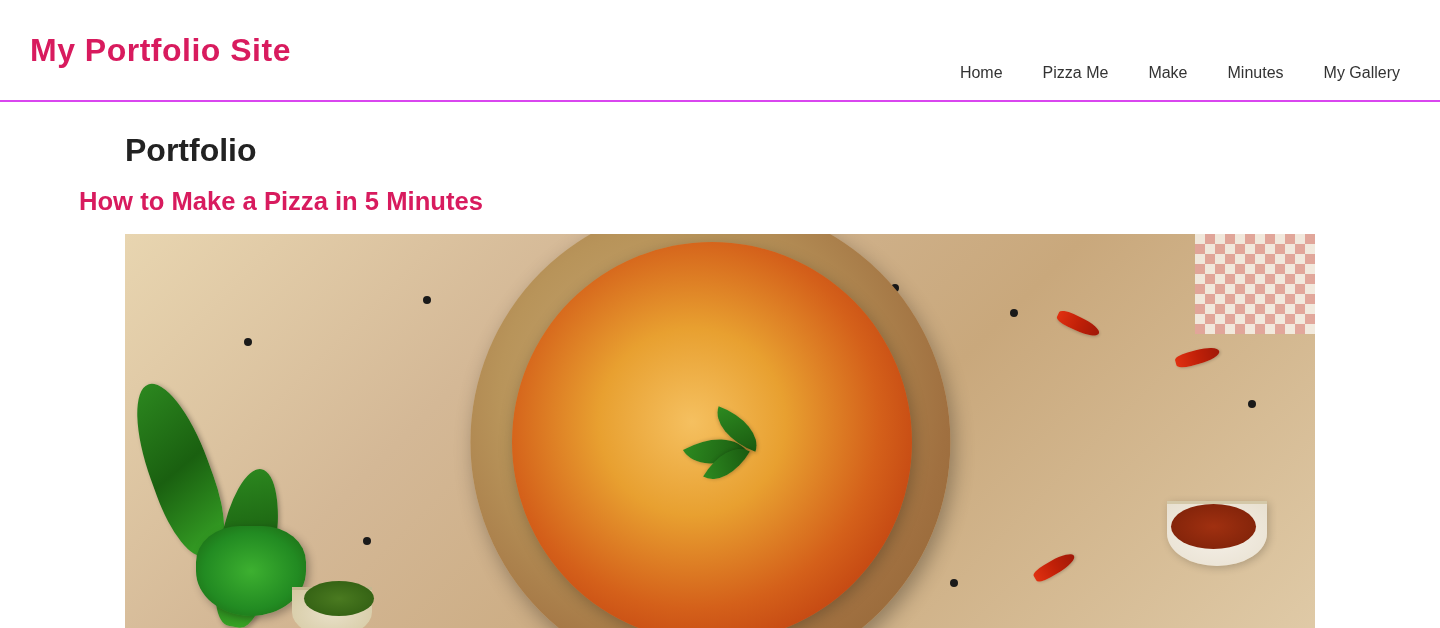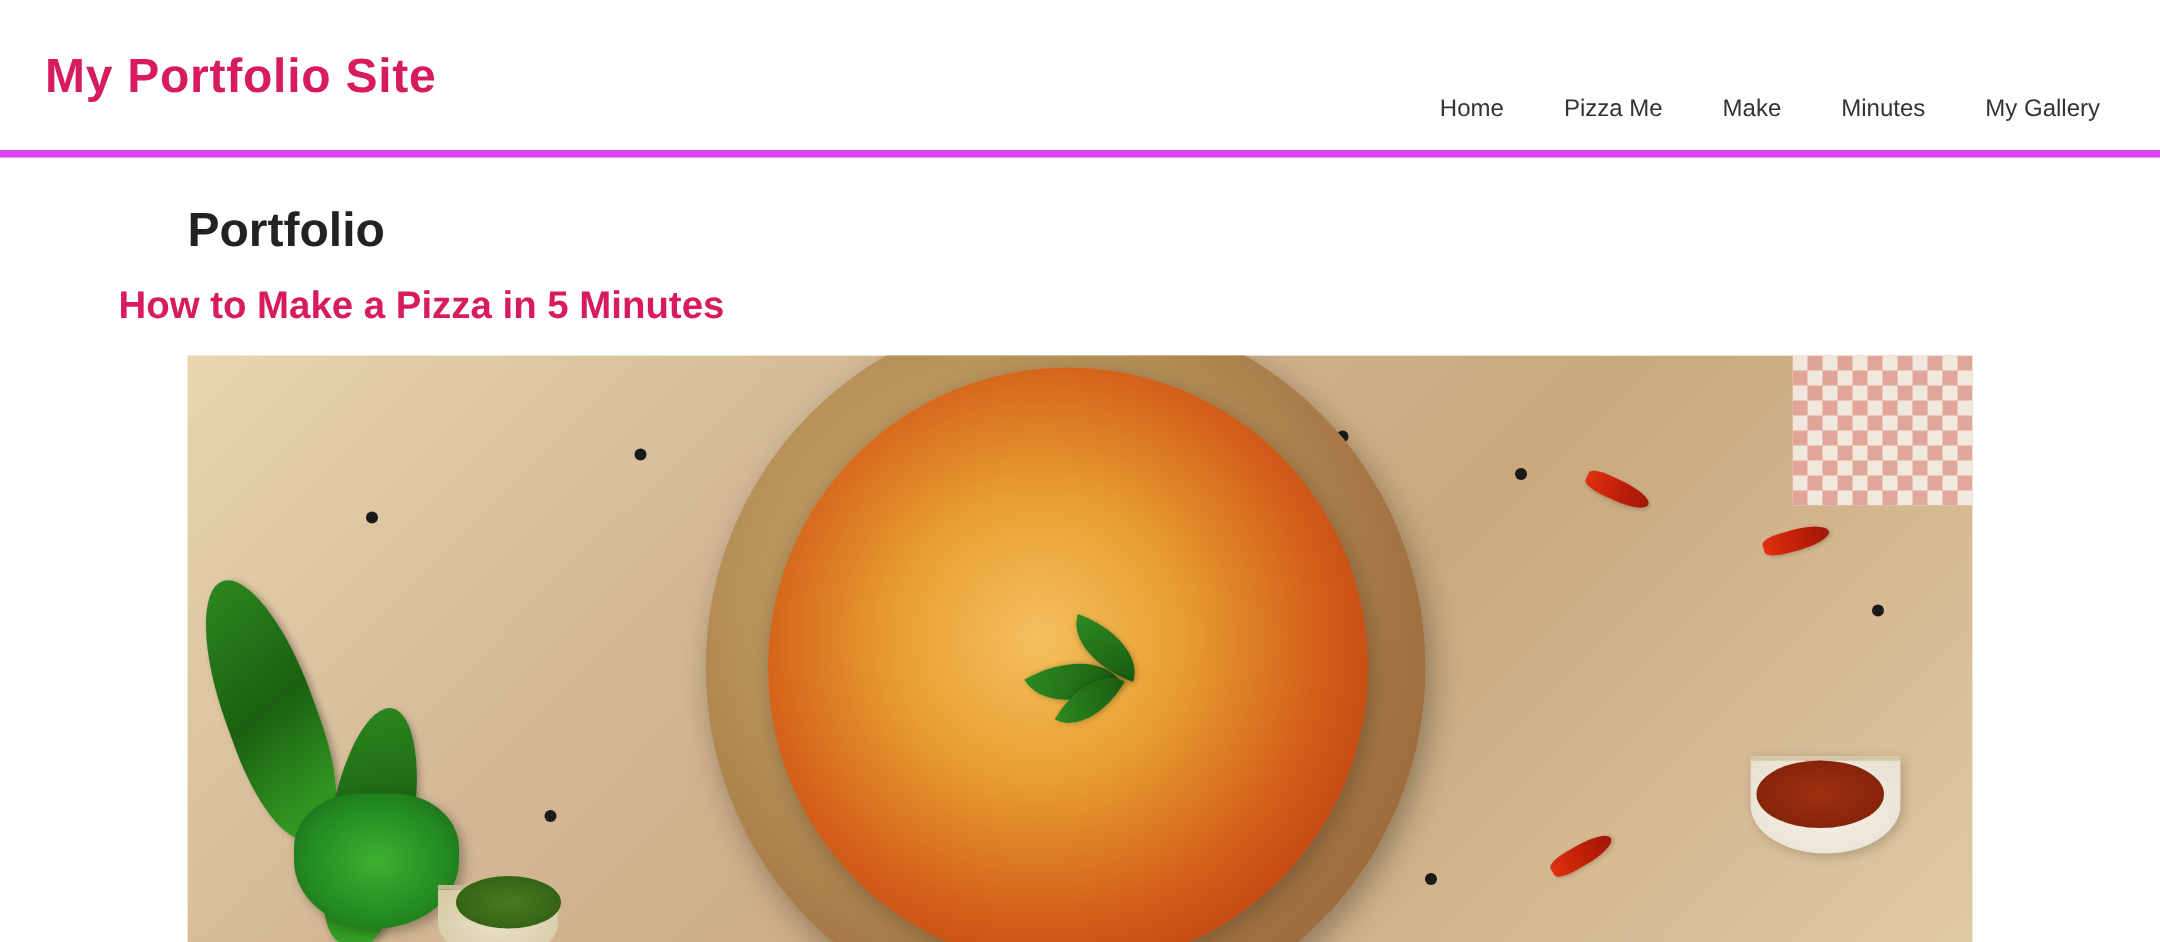--- a/index.html
+++ b/index.html
@@ -15,21 +15,21 @@
       width: 1440px;
       min-height: 628px;
       overflow-x: hidden;
     }
 
     header {
       display: flex;
       align-items: center;
       justify-content: space-between;
       padding: 18px 40px 18px 30px;
-      border-bottom: 5px solid #d946ef;
+      border-bottom: 2px solid #d946ef;
       background: #fff;
     }
 
     .site-branding {
       display: flex;
       flex-direction: column;
     }
 
     .site-title {
       font-size: 2rem;

